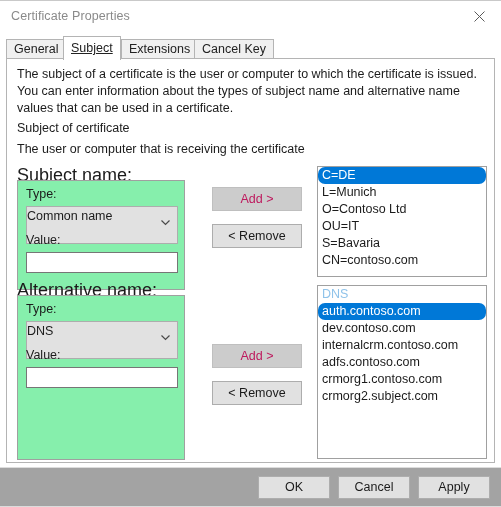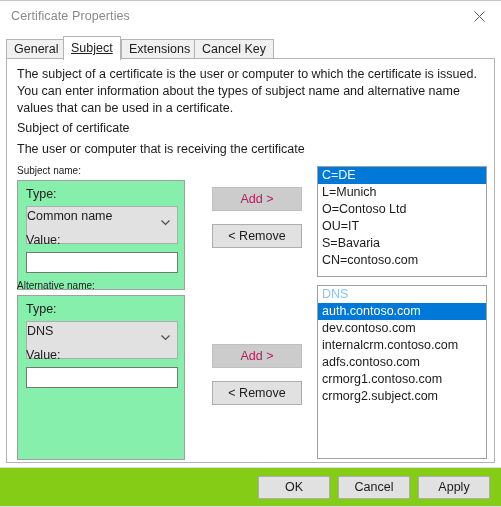--- a/index.html
+++ b/index.html
@@ -106,21 +106,21 @@
   }
   .subhead2 {
     position: absolute;
     left: 10px; top: 83px;
     font-size: 12.5px;
     color: #1b1b1b;
   }
 
   .grp-label {
     position: absolute;
-    font-size: 10px;
+    font-size: 18px;
     color: #1b1b1b;
     white-space: nowrap;
   }
 
   .groupbox {
     position: absolute;
     border: 1px solid #a0a0a0;
     box-sizing: border-box;
     background: #86efac;
   }
@@ -194,31 +194,32 @@
     color: #1b1b1b;
     line-height: 17px;
     height: 17px;
     padding-left: 4px;
     white-space: nowrap;
     cursor: default;
   }
   .list-item.selected {
     background: #0078d7;
     color: #ffffff;
+    border-radius: 7px;
   }
   .list-item.header {
     color: #8fc3ea;
   }
 
   
   .footer {
     position: absolute;
     left: 0; top: 467px;
     width: 501px; height: 40px;
-    background: #84cc16;
+    background: #a3a3a3;
     border-top: 1px solid #dcdcdc;
     box-sizing: border-box;
   }
   .footer-sep {
     position: absolute;
     left: 0; bottom: 0;
     width: 501px; height: 1px;
     background: #dcdcdc;
   }
   .footer .btn {

